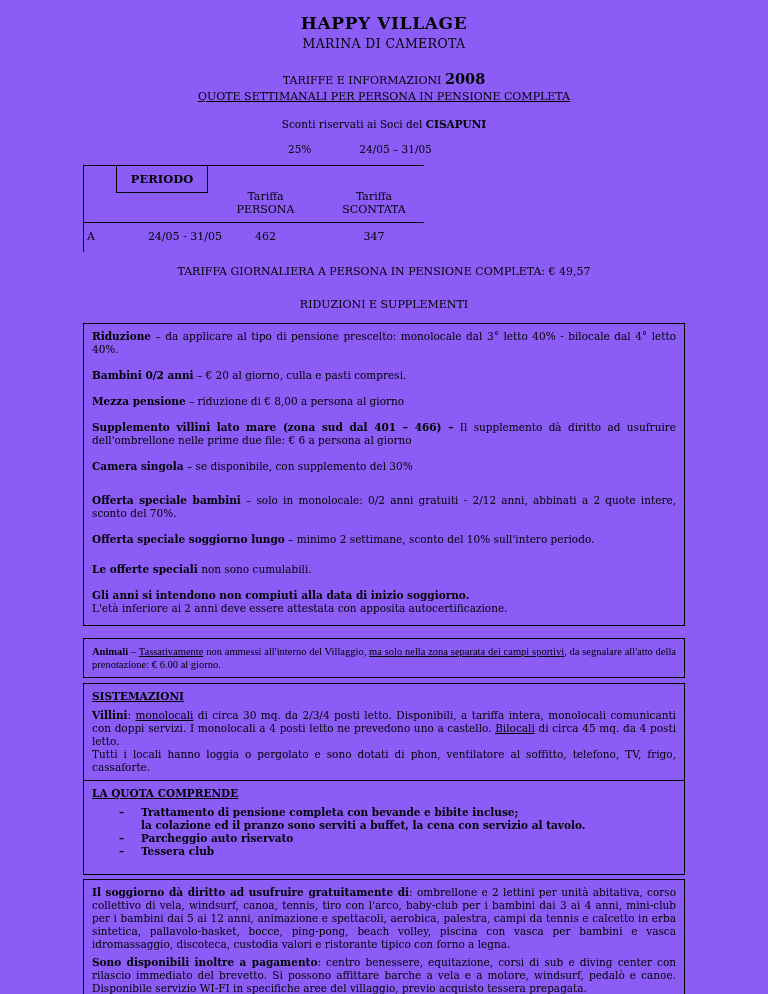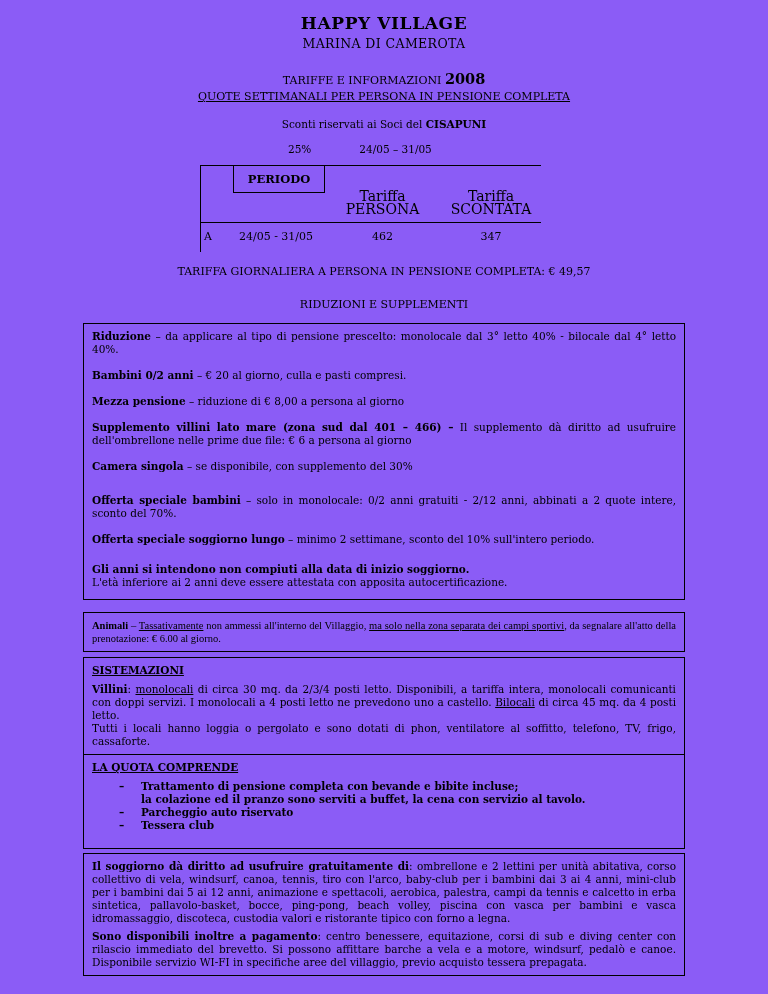--- a/index.html
+++ b/index.html
@@ -16,32 +16,32 @@
   .center{text-align:center;}
   .title{font-size:17px;font-weight:700;letter-spacing:.6px;line-height:21px;}
   .subtitle{font-size:12.5px;line-height:16px;margin-top:2px;letter-spacing:.4px;}
   .tariffe{margin-top:20px;font-size:11px;}
   .tariffe .year{font-size:14.5px;font-weight:700;}
   .quote{text-decoration:underline;font-size:11px;margin-top:3px;}
   .soci{margin-top:15px;font-size:10.5px;}
   .discount{margin-top:12px;font-size:10.5px;padding-left:205px;text-align:left;}
   .discount .pct{margin-right:48px;}
 
-  .rate-table{position:relative;margin-top:9px;margin-left:117px;width:340px;height:86px;
+  .rate-table{position:relative;margin-top:9px;width:340px;height:86px;
     border-left:1px solid #000;border-top:1px solid #000;font-size:11px;}
   .periodo{position:absolute;left:32px;top:-1px;width:90px;height:26px;
     border:1px solid #000;display:flex;align-items:center;justify-content:center;
     font-weight:700;font-size:11.5px;}
-  .tcol{position:absolute;top:24px;text-align:center;line-height:13px;font-size:14px;}
+  .tcol{position:absolute;top:24px;text-align:center;line-height:13px;font-size:11px;}
   .tcol1{left:123px;width:117px;}
   .tcol2{left:240px;width:100px;}
   .hsep{position:absolute;left:0;top:56px;width:340px;border-top:1px solid #000;}
   .trow{position:absolute;left:0;top:64px;width:340px;font-size:11px;}
   .tc-code{position:absolute;left:3px;}
-  .tc-period{position:absolute;left:28px;width:94px;text-align:center;}
+  .tc-period{position:absolute;left:44px;width:94px;text-align:right;}
   .tc-v1{position:absolute;left:123px;width:117px;text-align:center;}
   .tc-v2{position:absolute;left:240px;width:100px;text-align:center;}
 
   .daily{margin-top:13px;font-size:11px;text-align:center;}
   .rid-heading{margin-top:20px;margin-bottom:12px;font-size:11px;}
 
   .box{border:1px solid #000;padding:6px 8px;text-align:justify;}
   .box p{margin:0;}
   .box .item{margin:0 0 13px 0;}
   .box .item.gap-lg{margin-bottom:21px;}
@@ -93,20 +93,21 @@
   <div class="center rid-heading">RIDUZIONI E SUPPLEMENTI</div>
 
   <div class="box box1">
     <p class="item"><strong>Riduzione</strong><span>  – da applicare al tipo di pensione prescelto: monolocale dal 3° letto 40% - bilocale dal 4° letto 40%.</span></p>
     <p class="item"><strong>Bambini 0/2 anni</strong><span> – € 20 al giorno, culla e pasti compresi.</span></p>
     <p class="item"><strong>Mezza pensione</strong><span> – riduzione di € 8,00 a persona al giorno</span></p>
     <p class="item"><strong>Supplemento villini lato mare (zona sud dal 401 – 466) –</strong><span> Il supplemento dà diritto ad usufruire dell'ombrellone nelle prime due file: € 6 a persona al giorno</span></p>
     <p class="item gap-lg"><strong>Camera singola</strong><span> – se disponibile, con supplemento del 30%</span></p>
     <p class="item"><strong>Offerta speciale bambini</strong><span> – solo in monolocale: 0/2 anni gratuiti - 2/12 anni, abbinati a 2 quote intere, sconto del 70%.</span></p>
     <p class="item gap-md"><strong>Offerta speciale soggiorno lungo</strong><span> – minimo 2 settimane, sconto del 10% sull'intero periodo.</span></p>
+    <p class="item"><strong>Le offerte speciali</strong><span> non sono cumulabili.</span></p>
     <p class="item last"><strong>Gli anni si intendono non compiuti alla data di inizio soggiorno.</strong><br><span>L'età inferiore ai 2 anni deve essere attestata con apposita autocertificazione.</span></p>
   </div>
 
   <div class="box box2">
     <p><strong>Animali</strong><span> – </span><span class="u">Tassativamente</span><span> non ammessi all'interno del Villaggio, </span><span class="u">ma solo nella zona separata dei campi sportivi</span><span>, da segnalare all'atto della prenotazione:  € 6.00 al giorno.</span></p>
   </div>
 
   <div class="box box3">
     <div class="box-heading">SISTEMAZIONI</div>
     <p class="mt"><strong>Villini</strong><span>:  </span><span class="u">monolocali</span><span> di circa 30 mq. da 2/3/4 posti letto. Disponibili, a tariffa intera, monolocali comunicanti con  doppi servizi.  I monolocali a 4 posti letto ne prevedono uno a castello.  </span><span class="u">Bilocali</span><span> di circa 45 mq. da 4 posti letto.</span></p>

